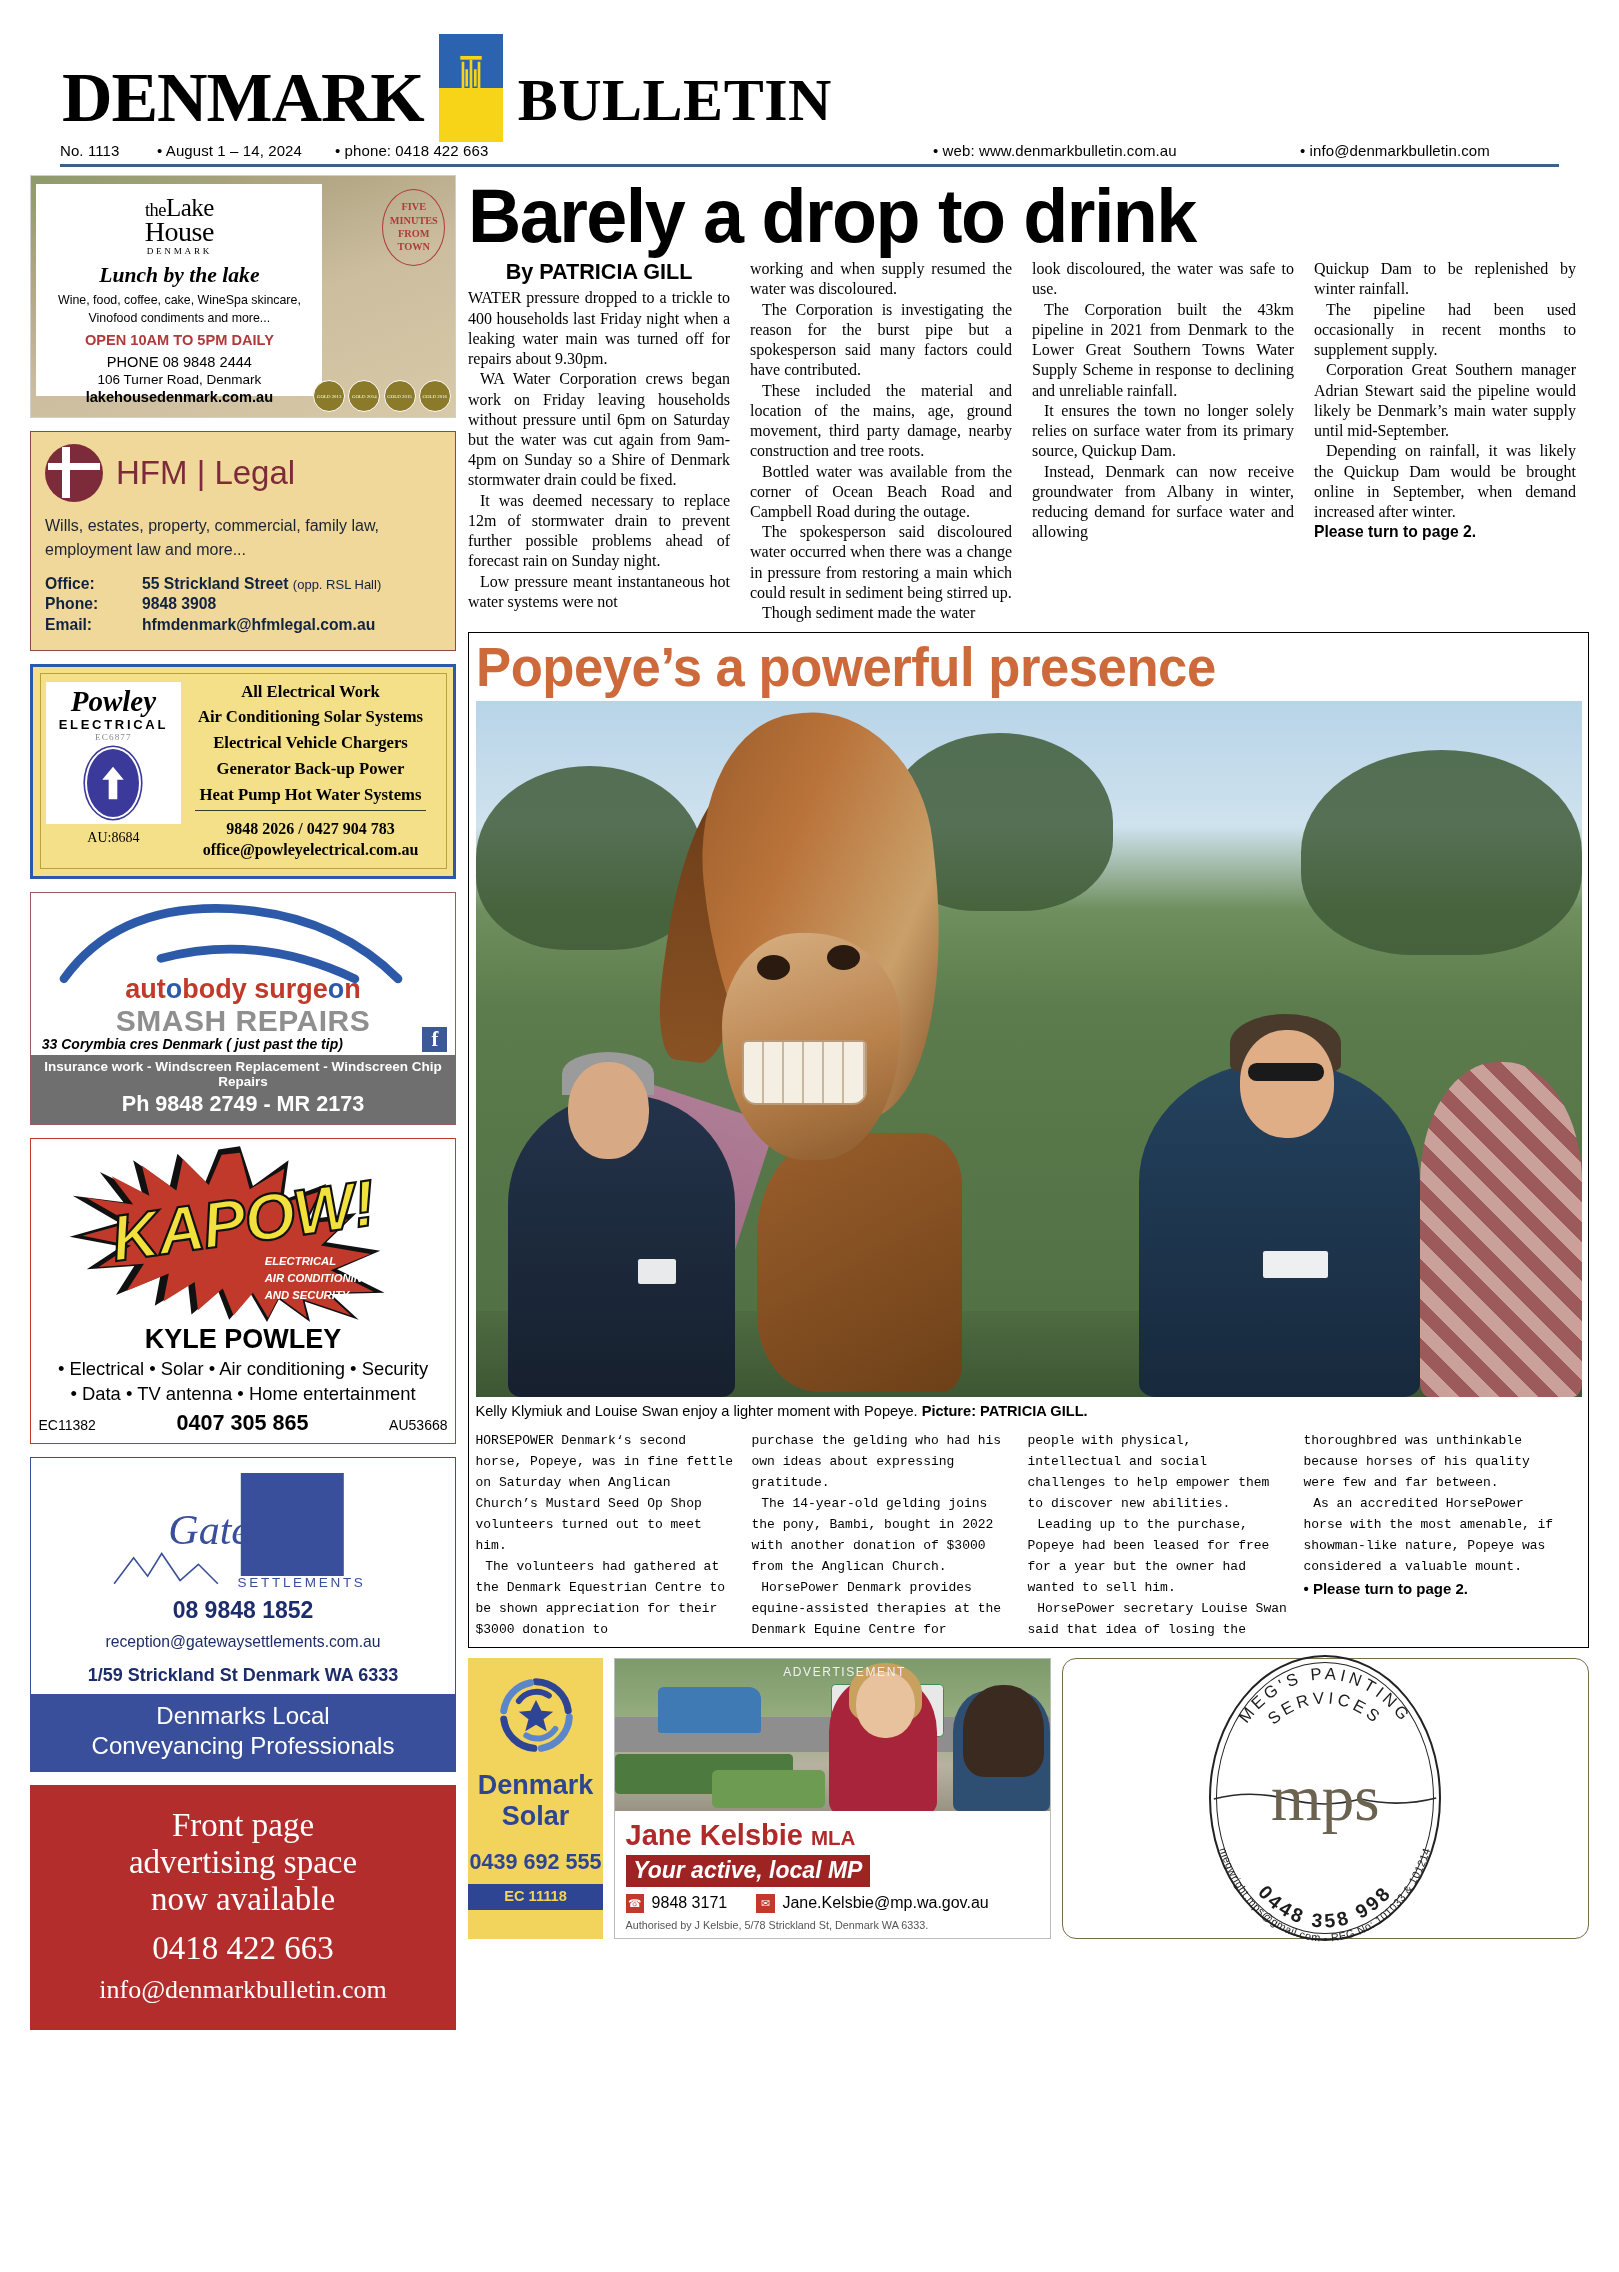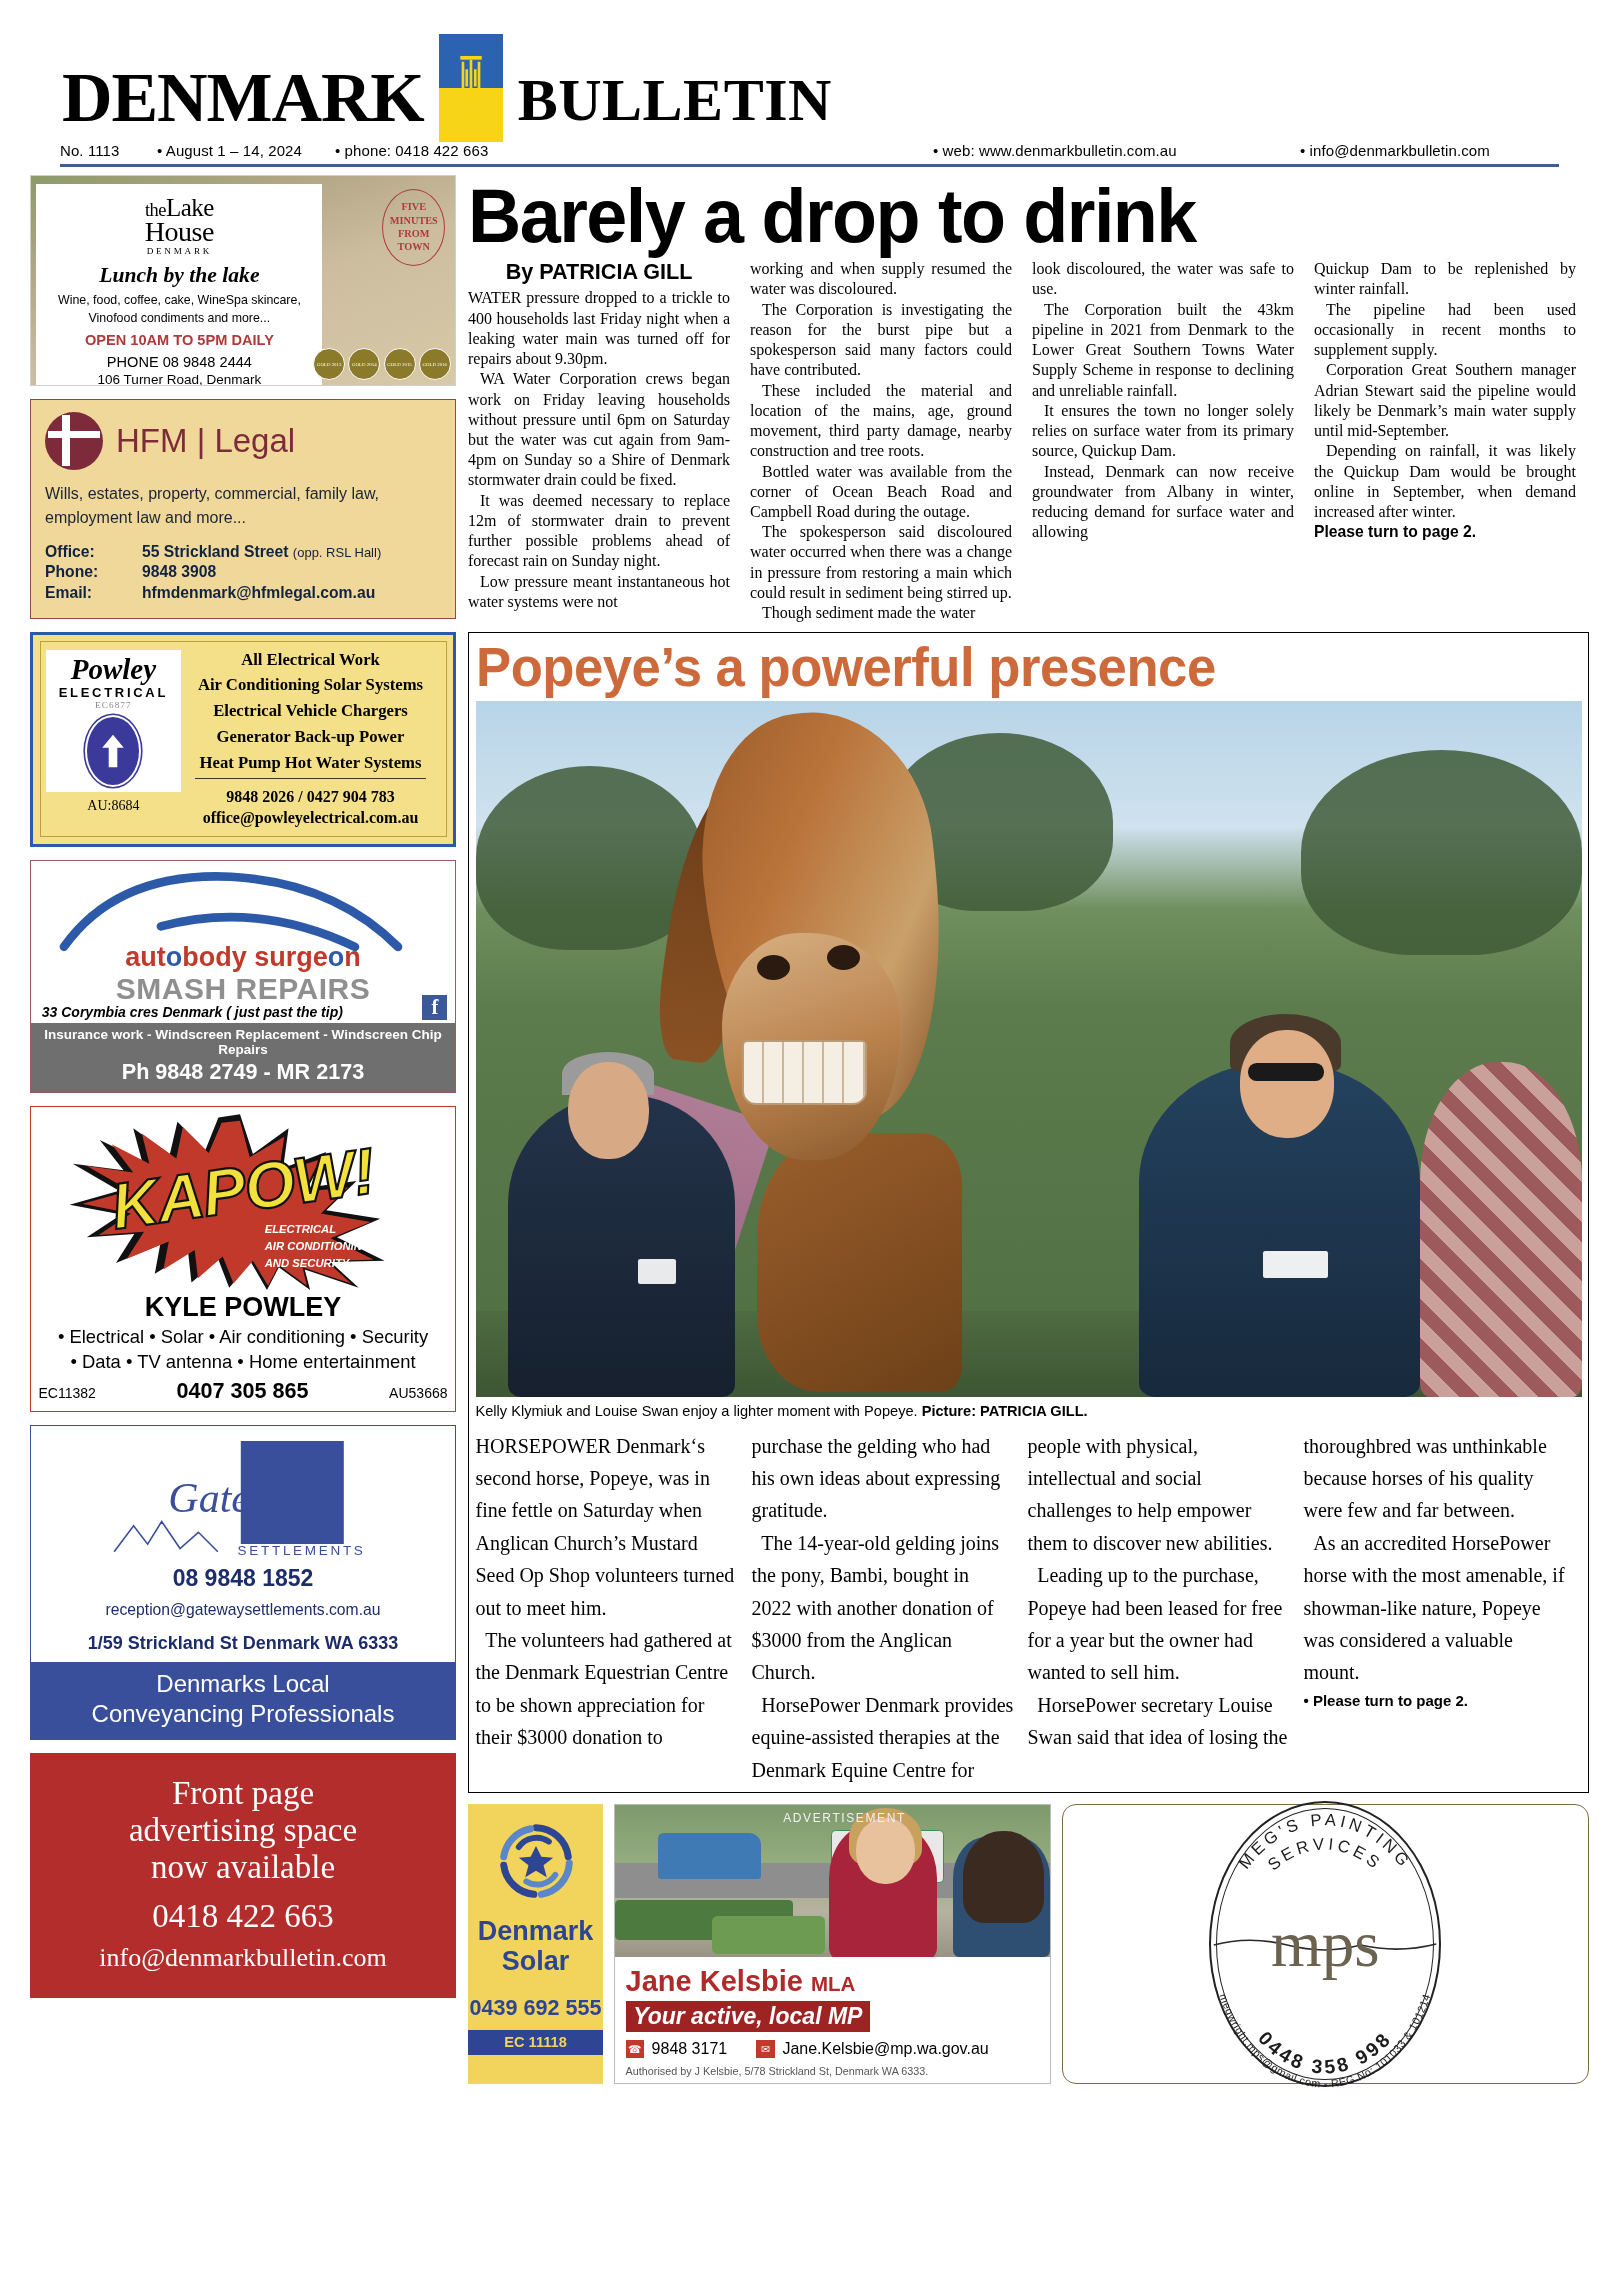--- a/index.html
+++ b/index.html
@@ -62,21 +62,21 @@
   
   .body-grid { display: flex; gap: 12px; margin-top: 7.6px; }
   .left-col { width: 426px; flex: 0 0 426px; }
   .right-col { flex: 1; position: relative; }
 
   
   .ad { margin-bottom: 13px; position: relative; overflow: hidden; }
 
   
   .ad-lakehouse {
-    height: 211px; position: relative;
+    height: 243px; position: relative;
     background: linear-gradient(160deg,#8d9a6a 0%, #b5a887 30%, #cbbd9e 55%, #d8c9a8 100%);
     border: 0.5px solid #cfcfcf;
   }
   .lh-card {
     position:absolute; left: 5.4px; top: 8.6px; width: 286px; height: 212px;
     background: #fff; padding: 12px 9.7px 5.4px 9.7px; text-align:center;
     font-family: "Liberation Sans", sans-serif;
   }
   .lh-logo { font-family:"Liberation Serif", serif; line-height: 0.95; }
   .lh-l1 { font-size: 25px; letter-spacing:-0.5px; }
@@ -260,21 +260,21 @@
   .ph-p3 { right: 0; bottom: 0; width: 162px; height: 335px;
            background: repeating-linear-gradient(45deg,#9c5a5a 0 14px,#c9a09a 14px 28px); }
   .ph-logo1 { position:absolute; left: 162px; bottom: 113px; width: 38px; height: 25px; background:#fff; border-radius:2.2px; opacity:.9;}
   .ph-logo2 { position:absolute; right: 254px; bottom: 119px; width: 65px; height: 27px; background:#fff; border-radius:2.2px; opacity:.92;}
   .ph-grass { position:absolute; left:0; right:0; bottom:0; height: 86px; background: linear-gradient(#4e6b41,#3d5634); }
 
   .caption { font-family:"Liberation Sans", sans-serif; font-size: 14.6px; margin-top: 5.4px; }
   .caption b { font-weight: bold; }
   .pop-cols { display:flex; gap: 14px; margin-top: 10.8px; }
   .pop-col { width: 262px; }
-  .pop-col p { font-family:Liberation Serif, serif; font-size: 20px; line-height: 1.62;
+  .pop-col p { font-family:Liberation Mono, monospace; font-size: 13px; line-height: 1.62;
                text-indent: 9.7px; }
   .pop-col p.first { text-indent: 0; }
   .pop-col p.turn { font-family:"Liberation Sans", sans-serif; font-weight: bold; text-indent: 0; font-size: 15px; }
 
   
   .bottom-ads { display:flex; gap: 10.8px; margin-top: 10.8px; }
   .ad-solar { width: 135px; flex:0 0 135px; background:#f2d35c; text-align:center; padding-top: 14px; position:relative; }
   .solar-mark { width: 86px; height: 86px; margin: 0 auto; position:relative; }
   .solar-name { font-family:"Liberation Sans", sans-serif; font-weight:bold; font-size: 27px; color:#2d4593; line-height:1.12; margin-top: 12px; }
   .solar-ph { font-family:"Liberation Sans", sans-serif; font-weight:bold; font-size: 21.6px; color:#2d4593; margin-top: 18.4px; }

